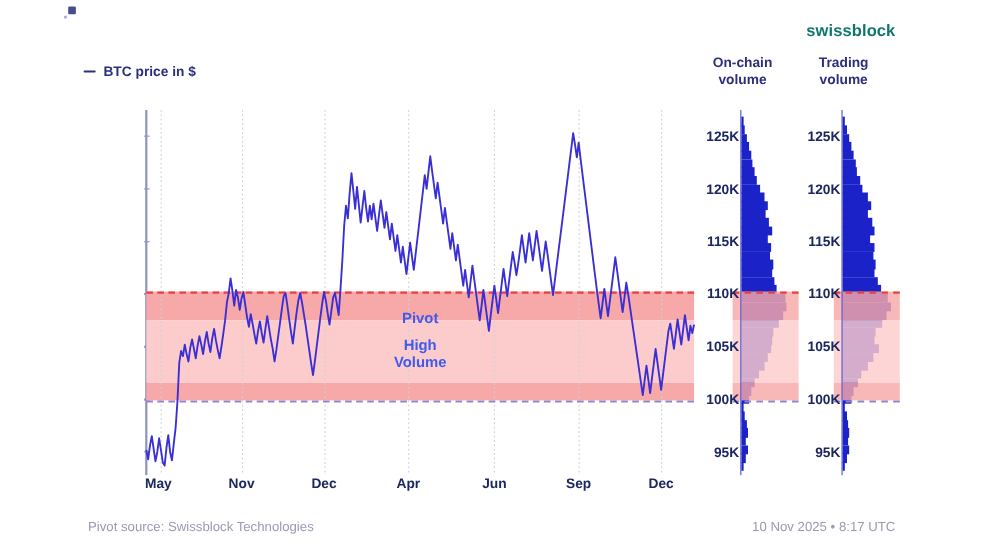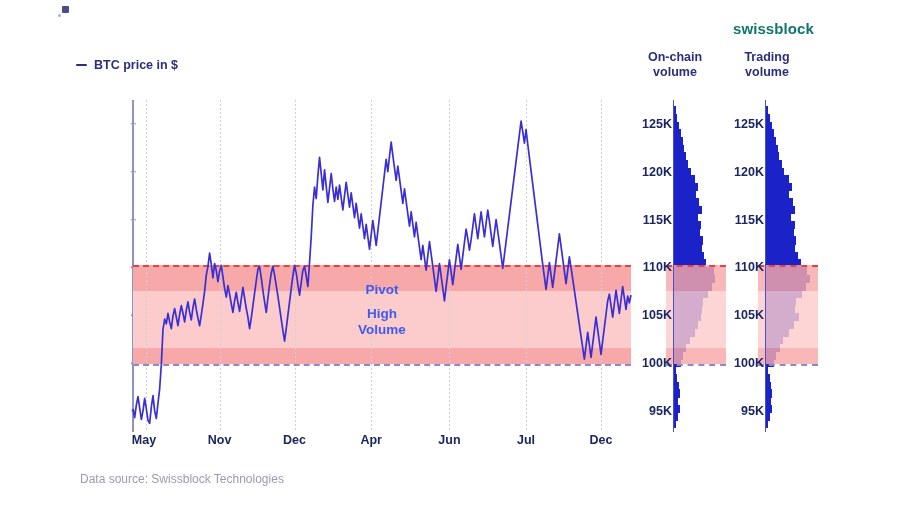--- a/index.html
+++ b/index.html
@@ -157,21 +157,21 @@
       <div class="zone-label zone-high" style="left: 0px; right: 0px; top: 205.652px;">High<br>Volume</div>
       <div class="zone-label zone-pivot" style="left: 0px; right: 0px; top: 182.217px;">Pivot</div>
     </div>
 
   <div id="xticks">
       <div class="xtick" style="left: 144px;">May</div>
       <div class="xtick" style="left: 219.609px;">Nov</div>
       <div class="xtick" style="left: 294.559px;">Dec</div>
       <div class="xtick" style="left: 371.174px;">Apr</div>
       <div class="xtick" style="left: 449.455px;">Jun</div>
-      <div class="xtick" style="left: 526.07px;">Jul</div>
+      <div class="xtick" style="left: 526.07px;">Sep</div>
       <div class="xtick" style="left: 601.02px;">Dec</div>
     </div>
 
   <div id="volpanels">
       <div class="vol-head" style="left: 675px;">On-chain<br>volume</div>
       <div class="vol-bar" style="left: 674px; top: 106.322px; height: 8.4px; width: 1.84px;"></div>
       <div class="vol-bar" style="left: 674px; top: 113.974px; height: 8.4px; width: 3.22px;"></div>
       <div class="vol-bar" style="left: 674px; top: 121.626px; height: 8.4px; width: 5.06px;"></div>
       <div class="vol-bar" style="left: 674px; top: 129.278px; height: 8.4px; width: 6.9px;"></div>
       <div class="vol-bar" style="left: 674px; top: 136.93px; height: 8.4px; width: 8.74px;"></div>
@@ -276,15 +276,16 @@
       <div class="vol-axis" style="left: 764.5px;"></div>
       <div class="vol-ytick" style="top: 410.87px; left: 720px; width: 44px;">95K</div>
       <div class="vol-ytick" style="top: 363.043px; left: 720px; width: 44px;">100K</div>
       <div class="vol-ytick" style="top: 315.217px; left: 720px; width: 44px;">105K</div>
       <div class="vol-ytick" style="top: 267.391px; left: 720px; width: 44px;">110K</div>
       <div class="vol-ytick" style="top: 219.565px; left: 720px; width: 44px;">115K</div>
       <div class="vol-ytick" style="top: 171.739px; left: 720px; width: 44px;">120K</div>
       <div class="vol-ytick" style="top: 123.913px; left: 720px; width: 44px;">125K</div>
     </div>
 
-  <div class="footer-left">Data source: Swissblock Technologies</div>
+  <div class="footer-left">Pivot source: Swissblock Technologies</div>
+  <div class="footer-right">10 Nov 2025 • 8:17 UTC</div>
 
 </div>
 
 </body></html>

